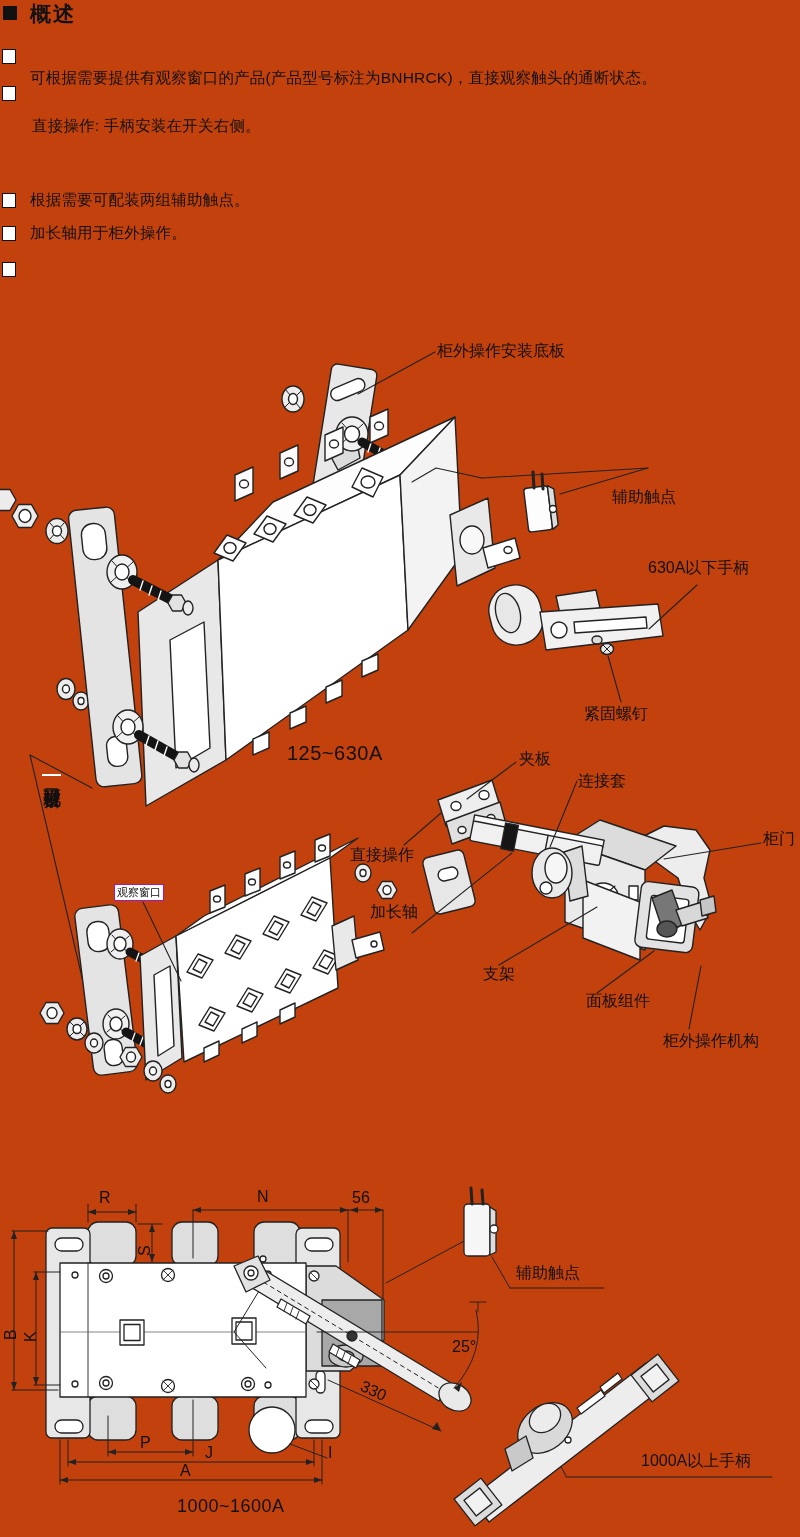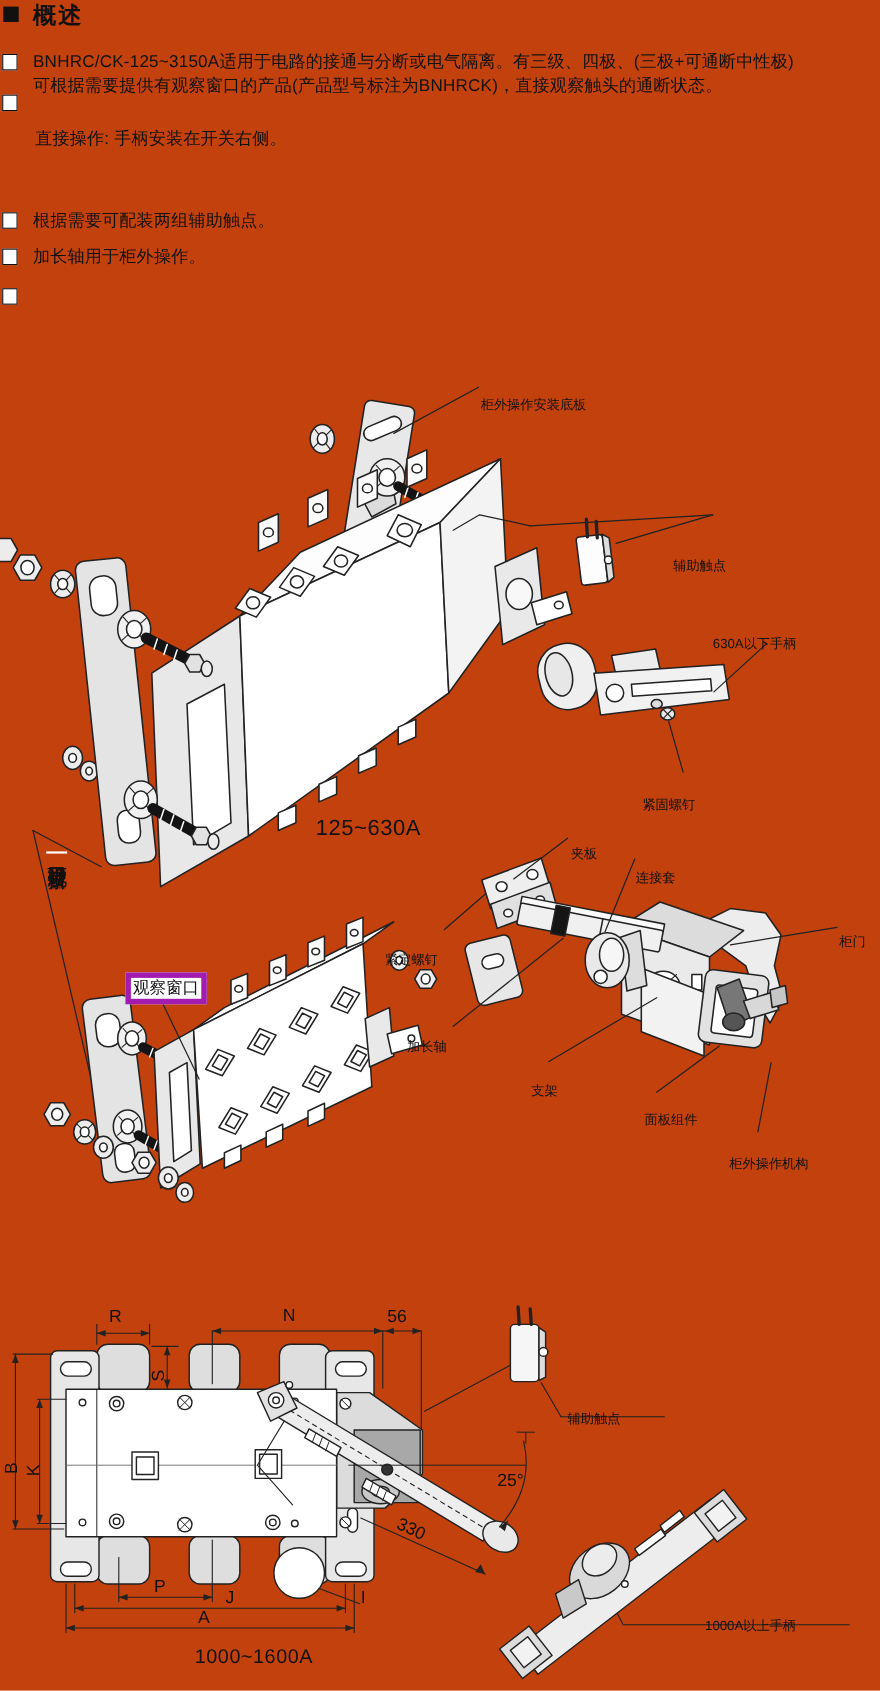--- a/index.html
+++ b/index.html
@@ -3,39 +3,38 @@
 <meta charset="utf-8">
 <style>
   html,body{margin:0;padding:0;background:#fff;}
   .page{position:relative;width:800px;height:1537px;background:#c2410c;overflow:hidden;
         font-family:Liberation Sans, sans-serif;color:#111;}
   .art{position:absolute;left:0;}
   .hdr-sq{position:absolute;left:3px;top:6px;width:14px;height:14px;background:#111;}
   .hdr-t{position:absolute;left:30px;top:0px;font-size:21px;font-weight:bold;letter-spacing:2px;}
   .bx{position:absolute;left:2px;width:12px;height:13px;border:1.6px solid #111;background:#fff;}
   .btxt{position:absolute;left:30px;font-size:15.5px;white-space:nowrap;letter-spacing:0.2px;}
-  .lbl{position:absolute;font-size:12px;color:#111;white-space:nowrap;line-height:1.2;margin-top:20px;}
+  .lbl{position:absolute;font-size:16px;color:#111;white-space:nowrap;line-height:1.2;}
   .cap{position:absolute;font-size:20px;color:#111;white-space:nowrap;letter-spacing:0.5px;}
   .vnote{position:absolute;left:42px;top:774px;writing-mode:vertical-rl;text-orientation:upright;
          font-size:18px;line-height:1.05;background:#fff;padding:1px 0;}
-  .winlbl{position:absolute;left:114px;top:884px;font-size:15px;border:5px solid #a21caf;
+  .winlbl{position:absolute;left:114px;top:884px;font-size:11px;border:1px solid #a21caf;
           padding:0 2px;background:#fff;}
   .rot{transform:rotate(-90deg);transform-origin:left top;font-size:16px;}
   .dim{position:absolute;font-size:16px;color:#111;white-space:nowrap;}
 </style>
 </head>
 <body>
 
 <div class="page">
 
   <div class="hdr-sq"></div>
   <div class="hdr-t">概述</div>
 
   <div class="bx" style="top:49px"></div>
-  <div class="btxt" style="top:46px">BNHRC/CK-125~3150A适用于电路的接通与分断或电气隔离。有三级、四极、(三极+可通断中性极)</div>
 
   <div class="bx" style="top:86px"></div>
   <div class="btxt" style="top:68px">可根据需要提供有观察窗口的产品(产品型号标注为BNHRCK)，直接观察触头的通断状态。</div>
 
   <div class="btxt" style="top:116px;left:32px">直接操作:  手柄安装在开关右侧。</div>
 
   <div class="bx" style="top:193px"></div>
   <div class="btxt" style="top:190px">根据需要可配装两组辅助触点。</div>
 
   <div class="bx" style="top:226px"></div>
@@ -472,22 +471,22 @@
   <div class="lbl" style="left:648px;top:558px">630A以下手柄</div>
   <div class="lbl" style="left:584px;top:704px">紧固螺钉</div>
   <div class="cap" style="left:287px;top:742px">125~630A</div>
 
   <div class="vnote">带可视观察窗口</div>
   <div class="winlbl">观察窗口</div>
 
   <div class="lbl" style="left:519px;top:749px">夹板</div>
   <div class="lbl" style="left:578px;top:771px">连接套</div>
   <div class="lbl" style="left:763px;top:829px">柜门</div>
-  <div class="lbl" style="left:350px;top:845px">紧定螺钉</div>
-  <div class="lbl" style="left:370px;top:924px">加长轴</div>
+  <div class="lbl" style="left:350px;top:845px">直接操作</div>
+  <div class="lbl" style="left:370px;top:902px">加长轴</div>
   <div class="lbl" style="left:483px;top:964px">支架</div>
   <div class="lbl" style="left:586px;top:991px">面板组件</div>
   <div class="lbl" style="left:663px;top:1031px">柜外操作机构</div>
 
   <div class="dim" style="left:99px;top:1189px">R</div>
   <div class="dim" style="left:257px;top:1188px">N</div>
   <div class="dim" style="left:352px;top:1189px">56</div>
   <div class="dim rot" style="left:136px;top:1256px">S</div>
   <div class="dim rot" style="left:2px;top:1340px">B</div>
   <div class="dim rot" style="left:22px;top:1342px">K</div>

